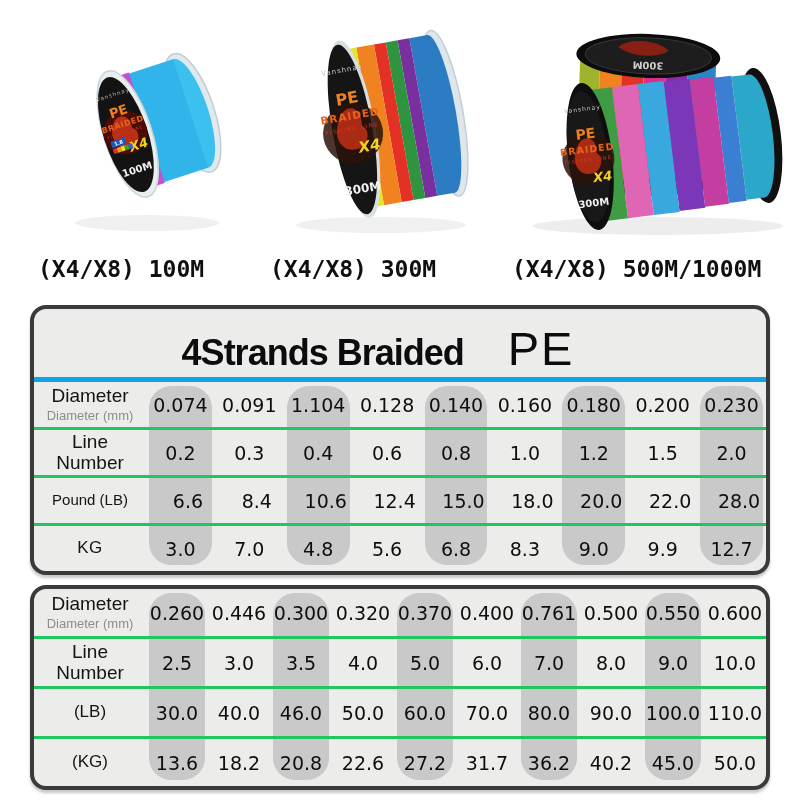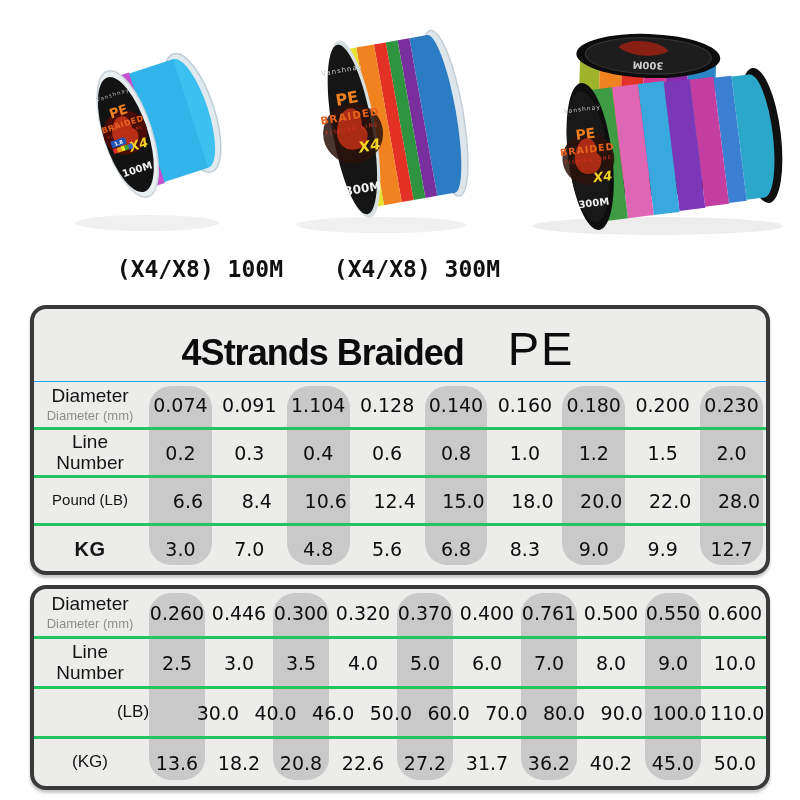--- a/index.html
+++ b/index.html
@@ -7,49 +7,49 @@
         font-family:"Liberation Sans",sans-serif;}
 
   
   .photos{position:absolute;left:0;top:0;width:800px;height:250px;}
   .photos svg{position:absolute;}
   #ph1{left:55px;top:35px;}
   #ph2{left:276px;top:20px;}
   #ph3{left:498px;top:8px;}
 
   
-  .caption{position:absolute;top:254px;height:30px;line-height:30px;text-align:right;
+  .caption{position:absolute;top:254px;height:30px;line-height:30px;text-align:left;
            font-family:"DejaVu Sans Mono",monospace;font-weight:700;font-size:23px;color:#101010;
            white-space:nowrap;}
   #cap1{left:38px;width:245px;}
   #cap2{left:270px;width:230px;}
   #cap3{left:512px;width:285px;}
 
   
   .panel{position:absolute;left:30px;width:740px;box-sizing:border-box;
          background:#ececeb;border:4px solid #3a3a3a;border-radius:16px;
          display:flex;flex-direction:column;box-shadow:0 3px 3px rgba(0,0,0,0.22);}
   #panel1{top:305px;height:270px;}
   #panel2{top:585px;height:205px;}
 
   .panel-title{height:73px;flex:0 0 auto;display:flex;align-items:baseline;justify-content:center;
-               border-bottom:1px solid #0ea5e9;padding-top:12px;box-sizing:border-box;color:#0c0c0c;}
+               border-bottom:5px solid #0ea5e9;padding-top:12px;box-sizing:border-box;color:#0c0c0c;}
   .tl,.tr{font-size:36px;font-weight:700;letter-spacing:-1px;}
   .tm{font-size:47px;font-weight:400;letter-spacing:2px;margin:0 44px;}
 
   .rows-wrap{position:relative;flex:1;}
   .pills{position:absolute;left:0;right:0;top:4px;bottom:6px;display:grid;z-index:0;}
   .pill{margin:0 3px;background:#c9c9c9;border-radius:22px;}
   .rows{position:relative;z-index:1;display:flex;flex-direction:column;height:100%;}
   .t-row{flex:1;display:grid;align-items:center;border-top:3px solid #22c55e;}
   .rows .t-row:first-child{border-top:none;}
 
   .t-label{text-align:center;padding:0 3px;color:#141414;line-height:1.1;}
   .lbl-main.bold{font-size:19px;font-weight:400;}
-  .lbl-main.bold18{font-size:20px;font-weight:700;letter-spacing:.5px;}
+  .lbl-main.bold18{font-size:17px;font-weight:400;letter-spacing:.5px;}
   .lbl-main.reg{font-size:15px;font-weight:400;}
   .lbl-main.reg17{font-size:17px;font-weight:400;}
   .lbl-sub{font-size:13px;color:#8d8d8d;margin-top:2px;}
   .t-cell{text-align:center;font-family:"DejaVu Sans",sans-serif;font-size:19px;color:#0e0e0e;}
 
   
   text{font-family:"DejaVu Sans",sans-serif;text-anchor:middle;}
 </style>
 </head>
 <body>
@@ -156,20 +156,21 @@
           <text y="5" font-size="5" fill="#d63322" letter-spacing="1.2">FISHING LINE</text>
           <text x="12" y="26" font-size="13" font-weight="bold" font-style="italic" fill="#f3d324">X4</text>
           <text y="50" font-size="10" font-weight="bold" fill="#f2f2f2">300M</text>
         </g>
       </g>
     </svg>
   </div>
 
   <div id="cap1" class="caption">(X4/X8) 100M</div>
   <div id="cap2" class="caption">(X4/X8) 300M</div>
+  <div id="cap3" class="caption">(X4/X8) 500M/1000M</div>
 
   <div id="panel1" class="panel">
     <div class="panel-title">
       <span class="tl">4Strands Braided</span>
       <span class="tm">PE</span>
     </div>
     <div id="t1" class="rows-wrap">
       <div class="pills" style="grid-template-columns: 112px repeat(9, 1fr);">
           <div class="pill" style="grid-column: 2;"></div>
           <div class="pill" style="grid-column: 4;"></div>
@@ -273,21 +274,21 @@
             <div class="t-cell">3.0</div>
             <div class="t-cell">3.5</div>
             <div class="t-cell">4.0</div>
             <div class="t-cell">5.0</div>
             <div class="t-cell">6.0</div>
             <div class="t-cell">7.0</div>
             <div class="t-cell">8.0</div>
             <div class="t-cell">9.0</div>
             <div class="t-cell">10.0</div>
           </div>
-          <div class="t-row" style="grid-template-columns: 112px repeat(10, 1fr); padding-left: 43px;">
+          <div class="t-row" style="grid-template-columns: 112px repeat(10, 1fr);">
             <div class="t-label">
               <div class="lbl-main reg17">(LB)</div>
             </div>
             <div class="t-cell">30.0</div>
             <div class="t-cell">40.0</div>
             <div class="t-cell">46.0</div>
             <div class="t-cell">50.0</div>
             <div class="t-cell">60.0</div>
             <div class="t-cell">70.0</div>
             <div class="t-cell">80.0</div>

